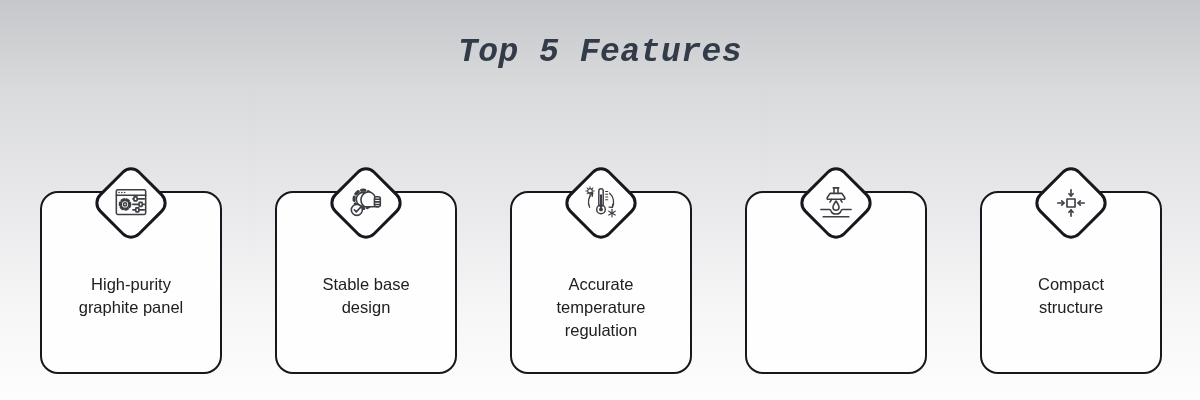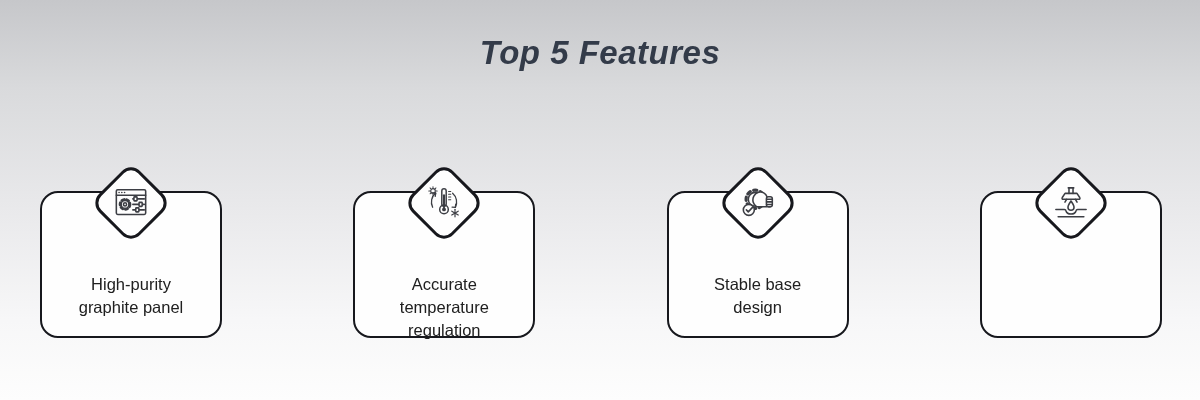--- a/index.html
+++ b/index.html
@@ -10,36 +10,36 @@
   *{box-sizing:border-box;margin:0;padding:0;}
   html,body{width:1200px;height:400px;overflow:hidden;}
   body{
     font-family:"Liberation Sans", sans-serif;
     background:linear-gradient(180deg,var(--bg-top) 0%,#d9dadc 22%,var(--bg-mid) 52%,#f7f7f8 80%,var(--bg-bottom) 100%);
     position:relative;
   }
   .page-title{
     text-align:center;
     margin-top:34px;
-    font-family:Liberation Sans, sans-serif;
+    font-family:Liberation Mono, monospace;
     font-style:italic;
     font-weight:bold;
     font-size:33px;
     letter-spacing:0.5px;
     color:var(--title);
   }
   .cards{
     position:absolute;
     left:40px; right:38px; top:191px;
     display:flex;
     justify-content:space-between;
   }
   .card{
     position:relative;
-    width:182px; height:147px;
+    width:182px; height:183px;
     background:var(--card-bg);
     border:2.5px solid var(--card-border);
     border-radius:18px;
   }
   .badge{
     position:absolute;
     top:-31px; left:50%;
     width:82px; height:82px;
     margin-left:-41px;
   }
@@ -96,20 +96,39 @@
         <rect x="29.2" y="29.3" width="3.4" height="4.4" rx="0.6" fill="#fefefe"></rect>
       </svg>
     </div>
     <div class="card-label">High-purity
 graphite panel</div>
   </div>
 
   <div class="card">
     <div class="badge">
       <div class="diamond"></div>
+      <svg class="icon" viewBox="0 0 48 48" fill="none" stroke="#3c3e44" stroke-width="1.7" stroke-linecap="round" stroke-linejoin="round">
+        <circle cx="21" cy="20" r="10" stroke-width="3.4" stroke-dasharray="3.6 3.9"></circle>
+        <circle cx="21" cy="20" r="7.6"></circle>
+        <path d="M33.8 17.2 c-1.2-3.8-5.2-6-9.2-4.8 c-4.6 1.4-7.2 6.2-5.8 10.8 c0.6 2 1.9 3.7 3.6 4.8 h11.4" fill="#fefefe"></path>
+        <rect x="33.2" y="17.2" width="6.4" height="11" rx="2.2" fill="#fefefe"></rect>
+        <line x1="33.4" y1="20" x2="39" y2="20"></line>
+        <line x1="33.4" y1="22.8" x2="39" y2="22.8"></line>
+        <line x1="33.4" y1="25.6" x2="39" y2="25.6"></line>
+        <circle cx="14" cy="31.5" r="6" fill="#fefefe"></circle>
+        <path d="M11.3 31.5 l2.1 2.2 4.6-4.9"></path>
+      </svg>
+    </div>
+    <div class="card-label">Stable base
+design</div>
+  </div>
+
+  <div class="card">
+    <div class="badge">
+      <div class="diamond"></div>
       <svg class="icon" viewBox="0 0 48 48" fill="none" stroke="#3c3e44" stroke-width="1.4" stroke-linecap="round" stroke-linejoin="round">
         <path d="M11.6 28.6 A12.8 12.8 0 0 1 14.8 13.2"></path>
         <path d="M14.9 13.1 l-3.7 -0.2 M14.9 13.1 l-0.5 3.6"></path>
         <path d="M33.4 13.4 A12.8 12.8 0 0 1 36.4 28.8"></path>
         <path d="M36.4 28.8 l0.4 -3.6 M36.4 28.8 l-3.6 -0.4"></path>
         <rect x="21.6" y="8.5" width="4.8" height="19" rx="2.4" stroke-width="1.6"></rect>
         <line x1="24" y1="15.5" x2="24" y2="28.5" stroke-width="2.2"></line>
         <circle cx="24" cy="31" r="4.7" stroke-width="1.6"></circle>
         <circle cx="24" cy="31" r="2.1" fill="#3c3e44" stroke="none"></circle>
         <line x1="29" y1="11.5" x2="31.4" y2="11.5" stroke-width="1.1"></line>
@@ -136,46 +155,45 @@
     </div>
     <div class="card-label">Accurate
 temperature
 regulation</div>
   </div>
 
   <div class="card">
     <div class="badge">
       <div class="diamond"></div>
       <svg class="icon" viewBox="0 0 48 48" fill="none" stroke="#3c3e44" stroke-width="1.7" stroke-linecap="round" stroke-linejoin="round">
-        <circle cx="21" cy="20" r="10" stroke-width="3.4" stroke-dasharray="3.6 3.9"></circle>
-        <circle cx="21" cy="20" r="7.6"></circle>
-        <path d="M33.8 17.2 c-1.2-3.8-5.2-6-9.2-4.8 c-4.6 1.4-7.2 6.2-5.8 10.8 c0.6 2 1.9 3.7 3.6 4.8 h11.4" fill="#fefefe"></path>
-        <rect x="33.2" y="17.2" width="6.4" height="11" rx="2.2" fill="#fefefe"></rect>
-        <line x1="33.4" y1="20" x2="39" y2="20"></line>
-        <line x1="33.4" y1="22.8" x2="39" y2="22.8"></line>
-        <line x1="33.4" y1="25.6" x2="39" y2="25.6"></line>
-        <circle cx="14" cy="31.5" r="6" fill="#fefefe"></circle>
-        <path d="M11.3 31.5 l2.1 2.2 4.6-4.9"></path>
-      </svg>
-    </div>
-    <div class="card-label">Stable base
-design</div>
-  </div>
-
-  <div class="card">
-    <div class="badge">
-      <div class="diamond"></div>
-      <svg class="icon" viewBox="0 0 48 48" fill="none" stroke="#3c3e44" stroke-width="1.7" stroke-linecap="round" stroke-linejoin="round">
         <path d="M21 7.5 h6"></path>
         <path d="M21.8 7.5 v6"></path>
         <path d="M26.2 7.5 v6"></path>
         <path d="M17.5 13.5 h13 l3 4.5 q0.9 2 -1.2 2 h-16.6 q-2.1 0 -1.2 -2 z"></path>
         <path d="M19.2 20 l-1.8 3"></path>
         <path d="M28.8 20 l1.8 3"></path>
         <path d="M24 21.8 c-2.3 3.3 -3.3 5.2 -3.3 6.8 a3.3 3.3 0 0 0 6.6 0 c0 -1.6 -1 -3.5 -3.3 -6.8 z"></path>
         <path d="M7.5 31 h9.2 a1.8 1.8 0 0 1 1.8 1.4 c0.6 2.2 2.8 3.6 5.5 3.6 s4.9 -1.4 5.5 -3.6 a1.8 1.8 0 0 1 1.8 -1.4 h9.2"></path>
         <path d="M10 39 h28"></path>
       </svg>
     </div>
   </div>
 
+  <div class="card">
+    <div class="badge">
+      <div class="diamond"></div>
+      <svg class="icon" viewBox="0 0 48 48" fill="none" stroke="#3c3e44" stroke-width="1.8" stroke-linecap="round" stroke-linejoin="round">
+        <rect x="19.6" y="19.6" width="8.8" height="8.8"></rect>
+        <line x1="24" y1="9.5" x2="24" y2="16.2"></line>
+        <path d="M21.7 13.9 L24 16.4 L26.3 13.9"></path>
+        <line x1="24" y1="38.5" x2="24" y2="31.8"></line>
+        <path d="M21.7 34.1 L24 31.6 L26.3 34.1"></path>
+        <line x1="9.5" y1="24" x2="16.2" y2="24"></line>
+        <path d="M13.9 21.7 L16.4 24 L13.9 26.3"></path>
+        <line x1="38.5" y1="24" x2="31.8" y2="24"></line>
+        <path d="M34.1 21.7 L31.6 24 L34.1 26.3"></path>
+      </svg>
+    </div>
+    <div class="card-label">Compact
+structure</div>
+  </div>
 
 </div>
 
 </body></html>

